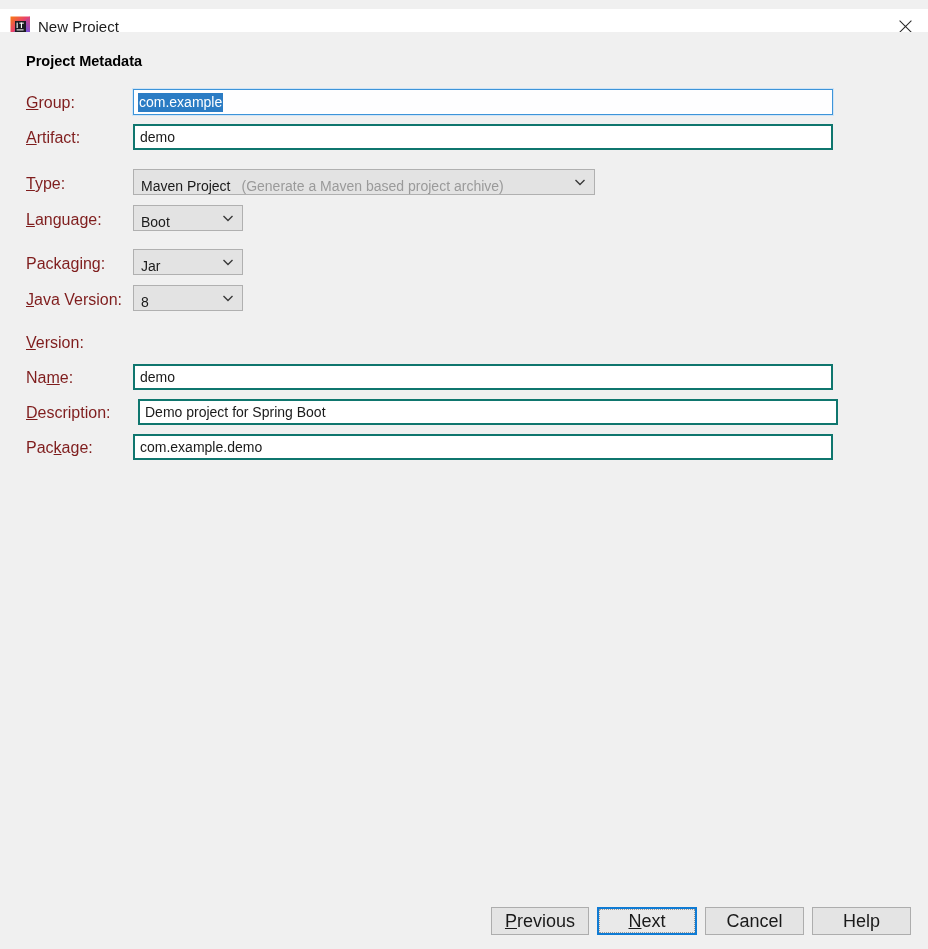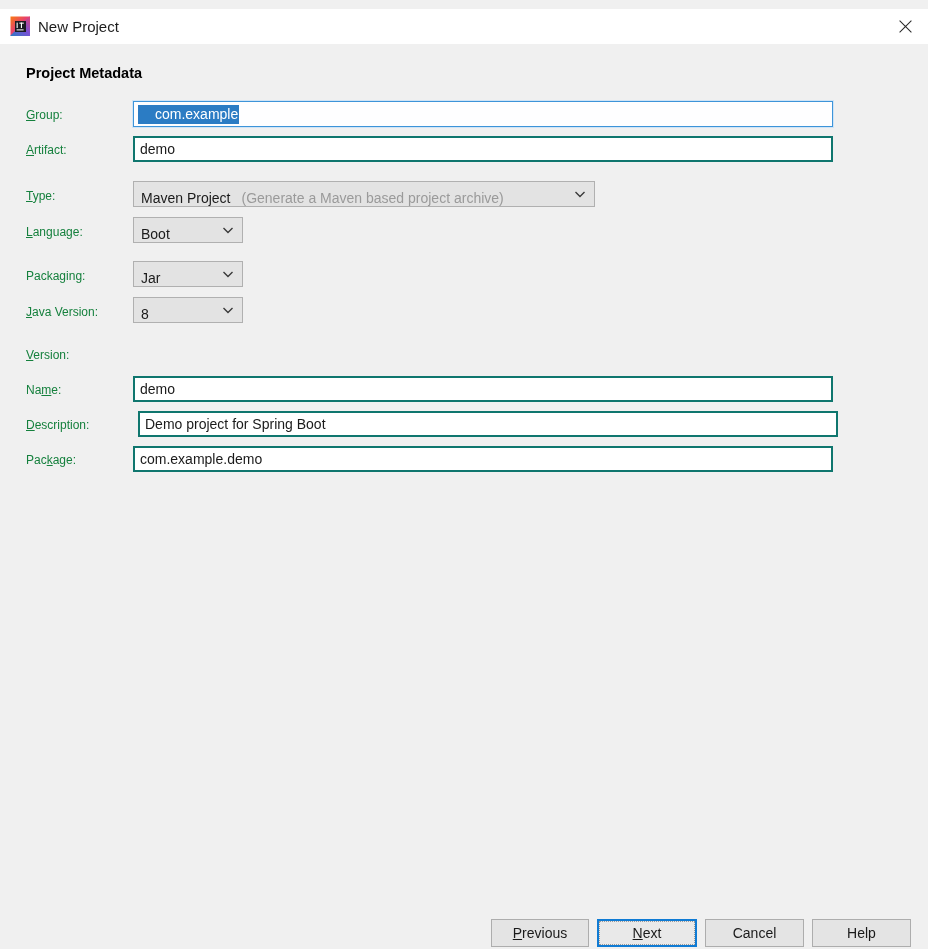--- a/index.html
+++ b/index.html
@@ -53,40 +53,40 @@
     display: flex;
     align-items: center;
     justify-content: center;
     cursor: default;
   }
   .titlebar-close svg { display: block; }
 
   
   .content {
     position: absolute;
-    top: 44px; left: 0;
+    top: 32px; left: 0;
     width: 928px;
     height: 725px;
     background: #f0f0f0;
   }
 
   .section-title {
     position: absolute;
     left: 26px;
     top: 21px;
     font-weight: bold;
     font-size: 14.5px;
     color: #000000;
     white-space: nowrap;
   }
   .lbl {
     position: absolute;
     left: 26px;
-    font-size: 12px;
-    color: #15803d;
+    font-size: 16px;
+    color: #7f1d1d;
     white-space: nowrap;
     line-height: 18px;
   }
   .lbl u { text-decoration: underline; }
 
   .tfield {
     position: absolute;
     left: 133px;
     height: 26px;
     background: #ffffff;
@@ -101,21 +101,21 @@
   }
   .tfield.focused {
     border: 1px solid #3d94d9;
     outline: 1px solid #cfe4f6;
     outline-offset: 0px;
     background: #fefeff;
   }
   .sel {
     background: #2b7cc4;
     color: #ffffff;
-    padding: 1px 1px 2px 17px;
+    padding: 1px 1px 2px 1px;
     margin-left: -1px;
   }
 
   .combo {
     position: absolute;
     left: 133px;
     height: 26px;
     background: #e3e3e3;
     border: 1px solid #b0b0b0;
     display: flex;
@@ -148,21 +148,21 @@
     height: 38px;
   }
   .btn {
     position: absolute;
     height: 28px;
     background: #e4e4e4;
     border: 1px solid #adadad;
     display: flex;
     align-items: center;
     justify-content: center;
-    font-size: 14px;
+    font-size: 18px;
     color: #1a1a1a;
     cursor: default;
     white-space: nowrap;
   }
   .btn u { text-decoration: underline; }
   .btn.default {
     border: 2px solid #0f7bd4;
     background: #e9e9e9;
   }
   .btn.default .inner {

